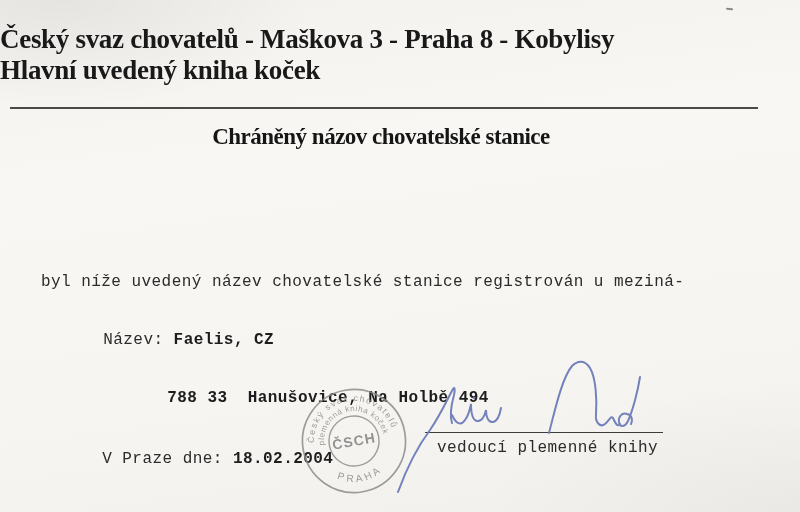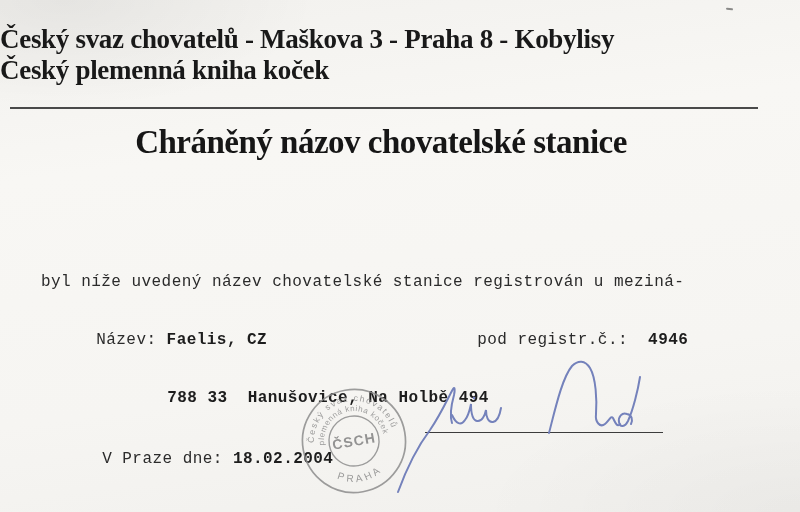--- a/index.html
+++ b/index.html
@@ -20,21 +20,21 @@
     font-family:"Liberation Serif","DejaVu Serif",serif;font-weight:bold;
     font-size:27px;line-height:31px;color:#191919;letter-spacing:-0.3px;
   }
   .rule{
     position:absolute;left:10px;top:107px;width:748px;height:0;
     border-top:2px solid #4a4a4a;
   }
   .titlebox{
     position:absolute;left:0;top:124px;width:762px;text-align:center;
     font-family:"Liberation Serif","DejaVu Serif",serif;font-weight:bold;
-    font-size:33px;color:#161616;letter-spacing:-0.5px;
+    font-size:23px;color:#161616;letter-spacing:-0.5px;
   }
   .para{
     position:absolute;left:41px;top:209px;width:700px;
     font-size:16px;line-height:29.5px;letter-spacing:0.45px;color:#2b2b2b;
     white-space:pre;
   }
   .row{position:absolute;font-size:16px;letter-spacing:0.45px;color:#2b2b2b;white-space:pre;}
   .b{font-weight:bold;color:#1d1d1d;}
   .sigline{
     position:absolute;left:425px;top:432px;width:238px;height:0;
@@ -45,38 +45,35 @@
   .sigbox{position:absolute;left:390px;top:355px;width:260px;height:145px;}
   .speck{position:absolute;left:726px;top:8px;width:7px;height:2px;background:#8a8a88;border-radius:2px;transform:rotate(8deg);}
 </style>
 </head>
 <body>
 
 <div class="page">
 
   <div class="hdr">
     <div>Český svaz chovatelů - Maškova 3 - Praha 8 - Kobylisy</div>
-    <div>Český plemenná kniha koček</div>
+    <div>Hlavní uvedený kniha koček</div>
   </div>
 
   <div class="rule"></div>
 
   <div class="titlebox">Chráněný názov chovatelské stanice</div>
 
   <div class="para">
     <div>byl níže uvedený název chovatelské stanice registrován u meziná-</div>
   </div>
 
-  <div class="row" style="left:56px;top:313px;">
+  <div class="row" style="left:63px;top:313px;">
     <span>Název: </span><span class="b">Faelis, CZ</span>
   </div>
 
-  <div class="row" style="left:437px;top:313px;">
-    <span>pod registr.č.: </span><span class="b"> 4946</span>
-  </div>
 
 
   <div class="row b" style="left:127px;top:371px;">
     <span>788 33  Hanušovice, Na Holbě 494</span>
   </div>
 
   <div class="row" style="left:62px;top:432px;">
     <span>V Praze dne: </span><span class="b">18.02.2004</span>
   </div>
 
@@ -109,16 +106,17 @@
       <g fill="none" stroke="#6e7cb9" stroke-width="2" stroke-linecap="round" opacity="0.95">
         <path d="M 8 137 C 16 115 28 91 40 75 C 51 59 59 41 63 34 C 65 31 65 35 64 40 C 61 51 60 62 62 68"></path>
         <path d="M 62 60 C 66 69 71 71 75 65 C 79 60 80 53 81 49 C 81 56 82 65 87 66 C 92 67 95 60 96 55 C 96 61 98 68 103 67 C 108 66 110 59 111 53"></path>
         <circle cx="84" cy="43" r="1.3" fill="#6e7cb9" stroke="none"></circle>
         <path d="M 159 78 C 165 55 172 23 182 11 C 188 5 195 5 200 13 C 206 23 207 45 206 59 C 205 67 210 73 215 69 C 219 66 221 60 223 63 C 225 67 227 73 230 69"></path>
         <path d="M 250 22 C 248 35 243 55 238 66 C 235 72 230 73 229 67 C 228 62 232 57 237 59 C 242 60 243 65 241 69"></path>
       </g>
     </svg>
   </div>
 
+  <div class="caption">vedoucí plemenné knihy</div>
 
   <div class="speck"></div>
 
 </div>
 
 </body></html>

